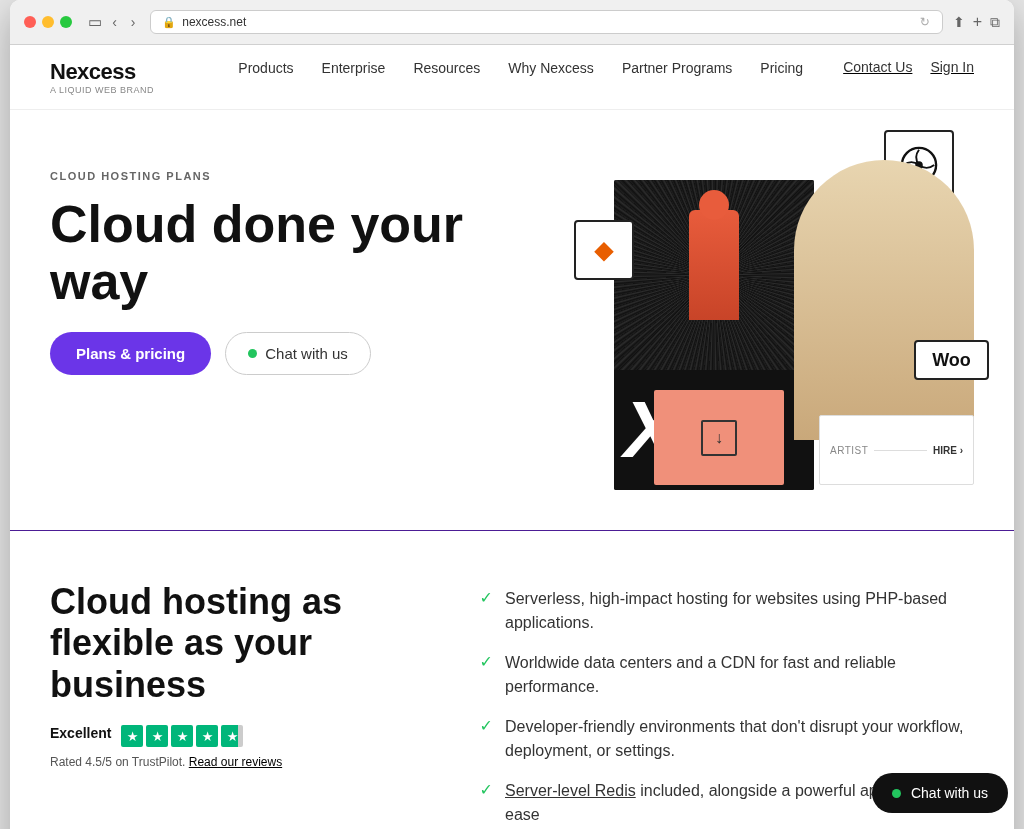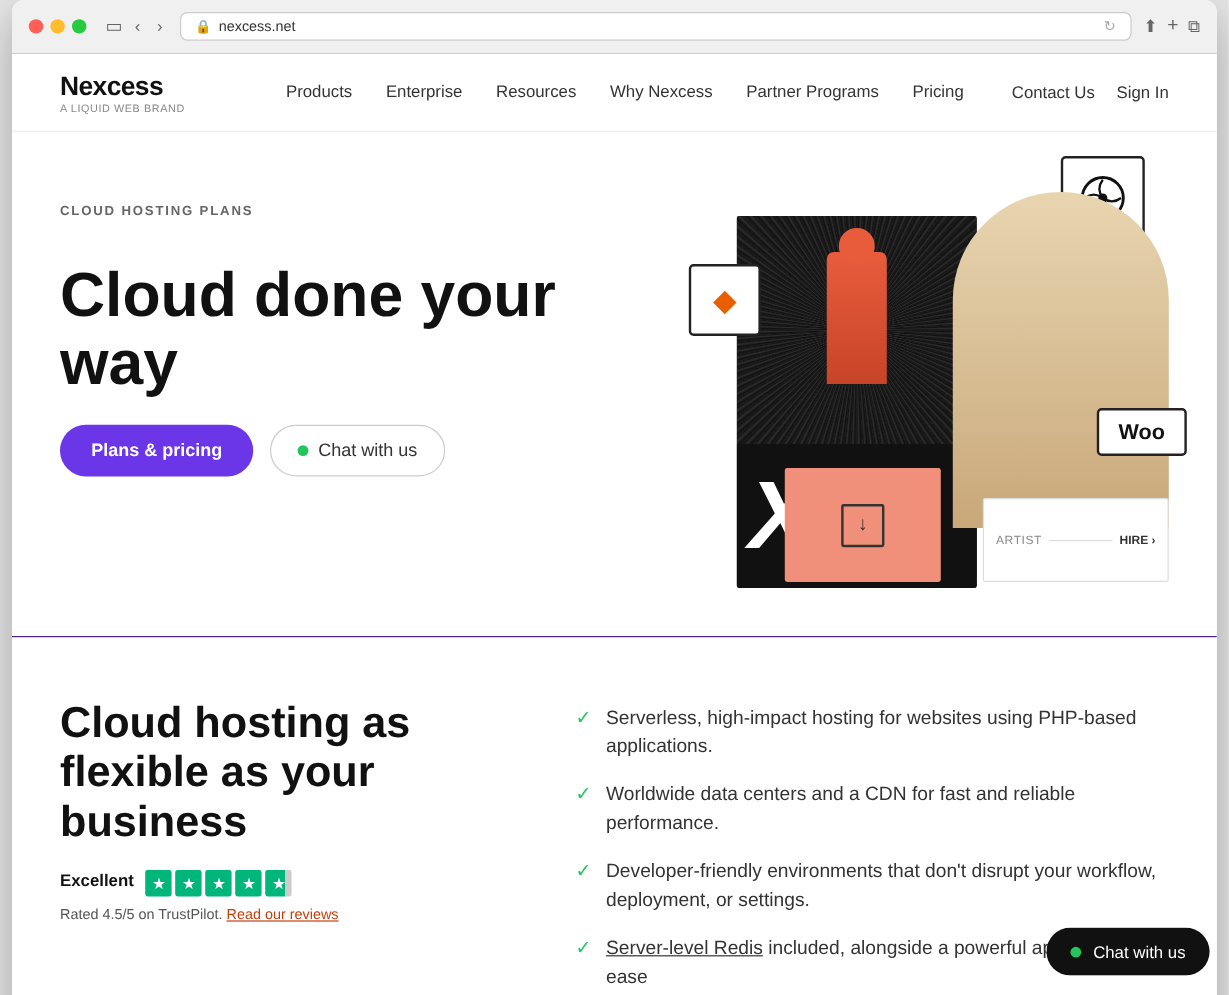--- a/index.html
+++ b/index.html
@@ -82,21 +82,21 @@
     }
 
     
     .website {
       background: #fff;
     }
 
     
     .site-nav {
       display: flex;
-      align-items: center;
+      align-items: flex-start;
       padding: 14px 40px;
       border-bottom: 1px solid #eee;
     }
 
     .site-logo {
       margin-right: auto;
     }
 
     .logo-text {
       font-size: 22px;
@@ -123,20 +123,21 @@
       text-decoration: none;
       color: #333;
       font-size: 14px;
       font-weight: 500;
     }
 
     .nav-actions {
       display: flex;
       gap: 18px;
       align-items: center;
+      text-decoration: underline;
     }
 
     .nav-actions a {
       text-decoration: none;
       color: #333;
       font-size: 14px;
       font-weight: 500;
     }
 
     
@@ -153,21 +154,21 @@
       padding-top: 20px;
       z-index: 2;
     }
 
     .hero-label {
       font-size: 11px;
       font-weight: 600;
       letter-spacing: 1.5px;
       text-transform: uppercase;
       color: #666;
-      margin-bottom: 36px;
+      margin-bottom: 14px;
     }
 
     .hero-title {
       font-size: 52px;
       font-weight: 800;
       line-height: 1.1;
       color: #111;
       margin-bottom: 22px;
     }
 
@@ -333,21 +334,21 @@
       color: #fff;
       font-size: 13px;
     }
 
     .rating-small {
       font-size: 12px;
       color: #555;
     }
 
     .rating-small a {
-      color: #c2410c;
+      color: #000000;
       text-decoration: underline;
     }
 
     .features-right {
       flex: 1;
       display: flex;
       flex-direction: column;
       gap: 16px;
       padding-top: 6px;
     }

